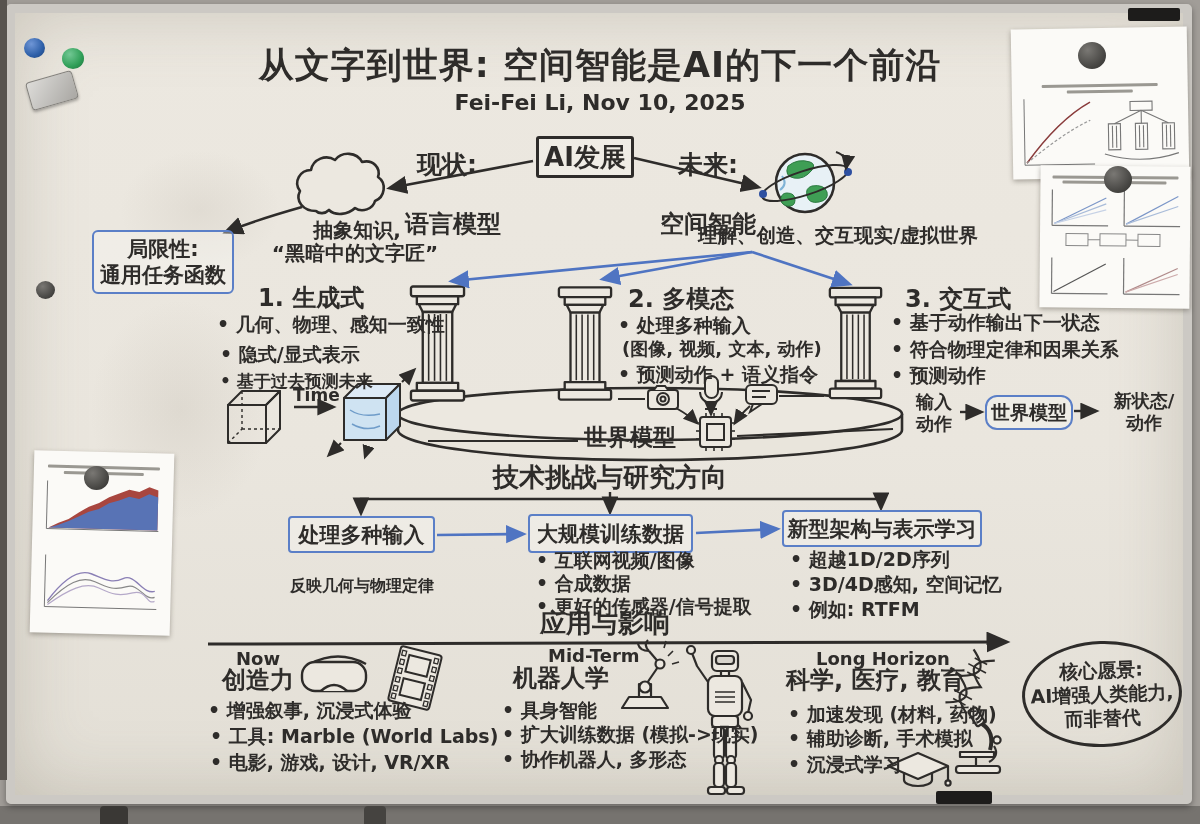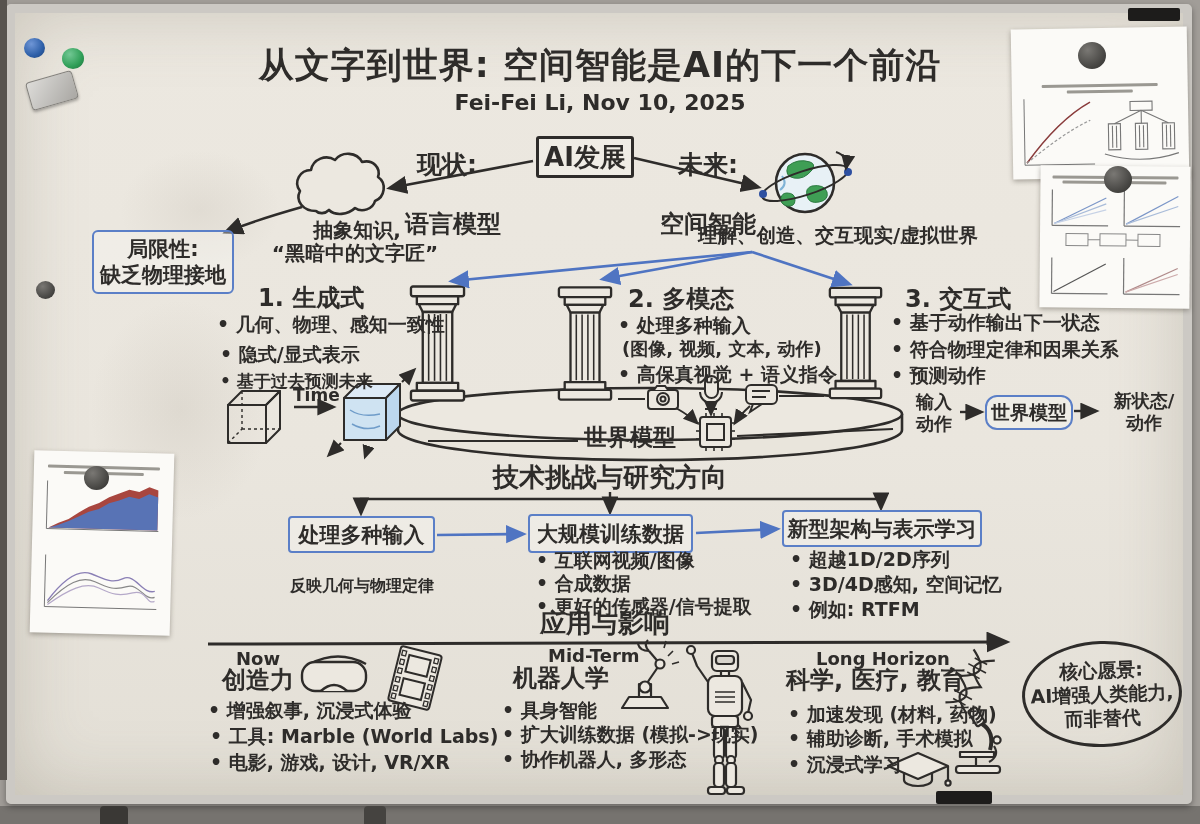--- a/index.html
+++ b/index.html
@@ -280,33 +280,33 @@
   <div class="t" style="left:405px;top:210px;font-size:24px;">语言模型</div>
   <div class="t" style="left:678px;top:150px;font-size:25px;">未来:</div>
   <div class="t" style="left:660px;top:210px;font-size:24px;">空间智能</div>
 
   <div class="t ctr" style="left:272px;top:218px;width:170px;font-size:20px;">抽象知识,</div>
   <div class="t ctr" style="left:255px;top:241px;width:200px;font-size:20px;">“黑暗中的文字匠”</div>
   <div class="t ctr" style="left:688px;top:224px;width:300px;font-size:19.5px;">理解、创造、交互现实/虚拟世界</div>
 
   <div class="bx-blue" style="left:92px;top:230px;width:142px;height:64px;border-radius:6px;font-size:21px;flex-direction:column;line-height:1.25;">
     <span>局限性:</span>
-    <span>缺乏物理接地</span>
+    <span>通用任务函数</span>
   </div>
 
   <div class="t" style="left:258px;top:284px;font-size:24px;">1. 生成式</div>
   <div class="t bullet" style="left:217px;top:313px;font-size:19px;">几何、物理、感知一致性</div>
   <div class="t bullet" style="left:220px;top:343px;font-size:19px;">隐式/显式表示</div>
   <div class="t bullet" style="left:220px;top:371px;font-size:17px;">基于过去预测未来</div>
   <div class="t" style="left:293px;top:385px;font-size:17px;">Time</div>
 
   <div class="t" style="left:628px;top:285px;font-size:24px;">2. 多模态</div>
   <div class="t bullet" style="left:618px;top:314px;font-size:19px;">处理多种输入</div>
   <div class="t" style="left:622px;top:338px;font-size:18px;">(图像, 视频, 文本, 动作)</div>
-  <div class="t bullet" style="left:618px;top:363px;font-size:19px;">高保真视觉 + 语义指令</div>
+  <div class="t bullet" style="left:618px;top:363px;font-size:19px;">预测动作 + 语义指令</div>
 
   <div class="t" style="left:905px;top:285px;font-size:24px;">3. 交互式</div>
   <div class="t bullet" style="left:891px;top:311px;font-size:19px;">基于动作输出下一状态</div>
   <div class="t bullet" style="left:891px;top:338px;font-size:19px;">符合物理定律和因果关系</div>
   <div class="t bullet" style="left:891px;top:364px;font-size:19px;">预测动作</div>
 
   <div class="t ctr" style="left:908px;top:391px;width:52px;font-size:18px;">
     <span>输入</span><br>
     <span>动作</span>
   </div>

